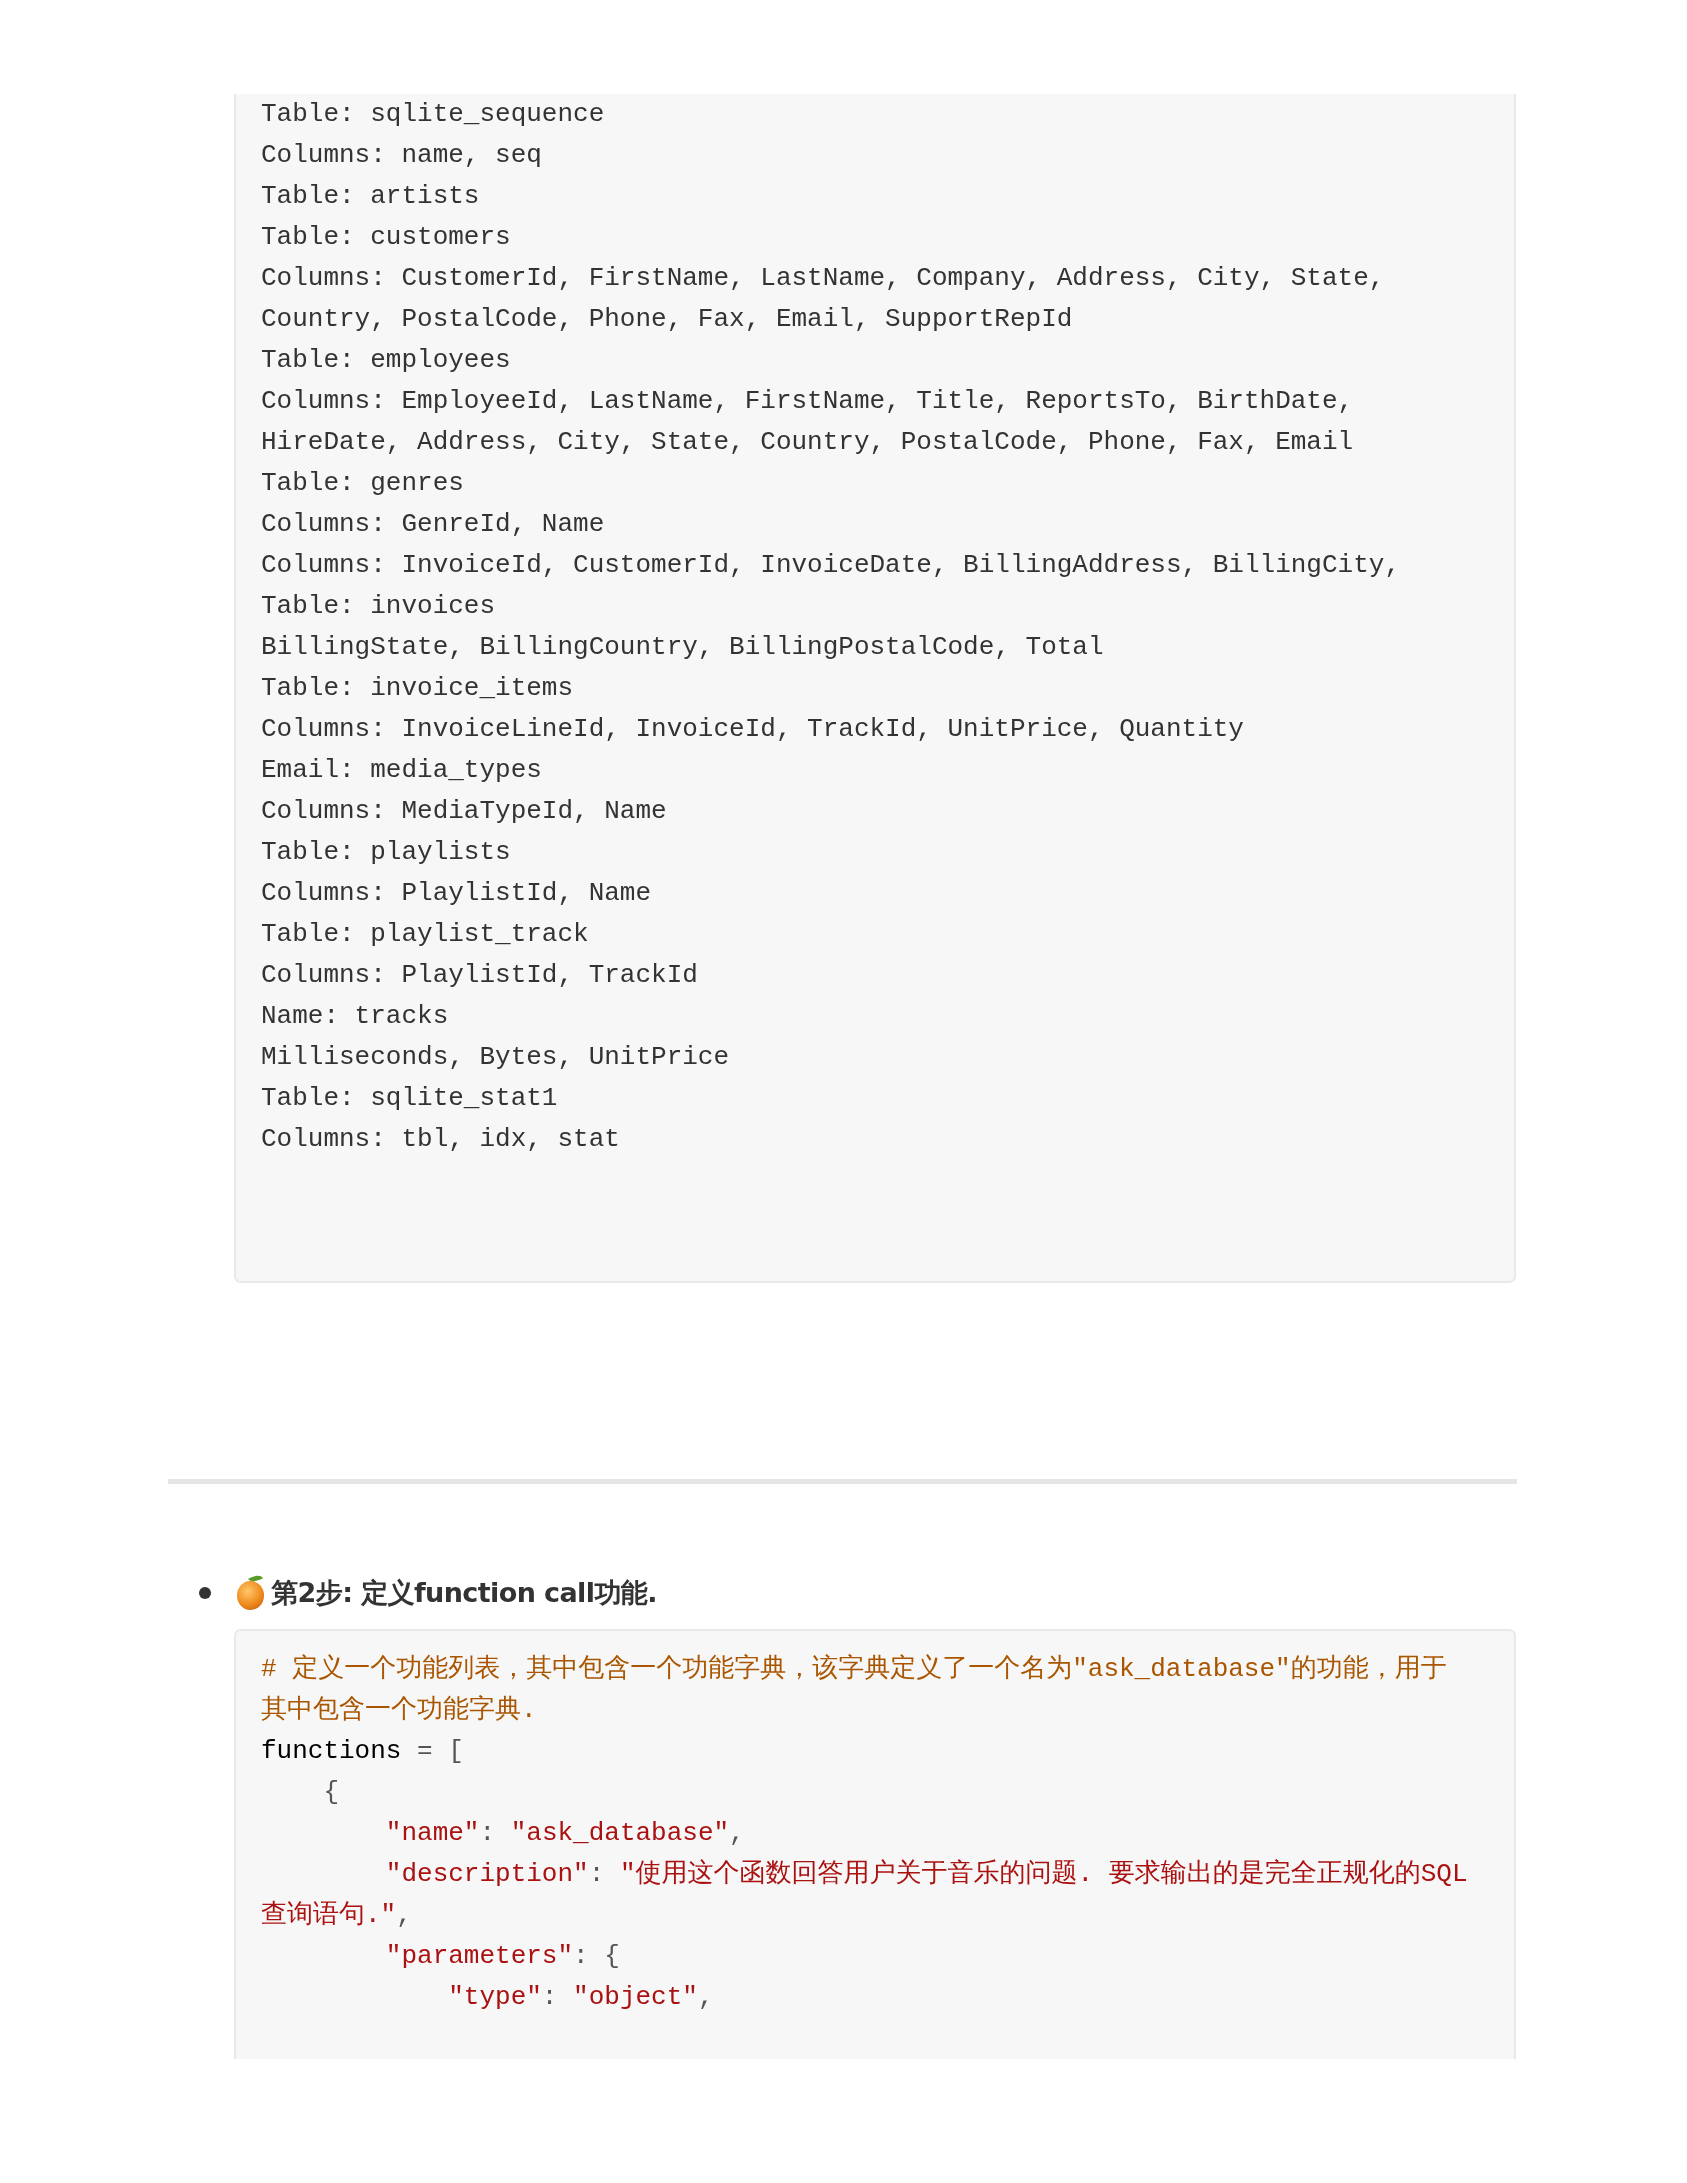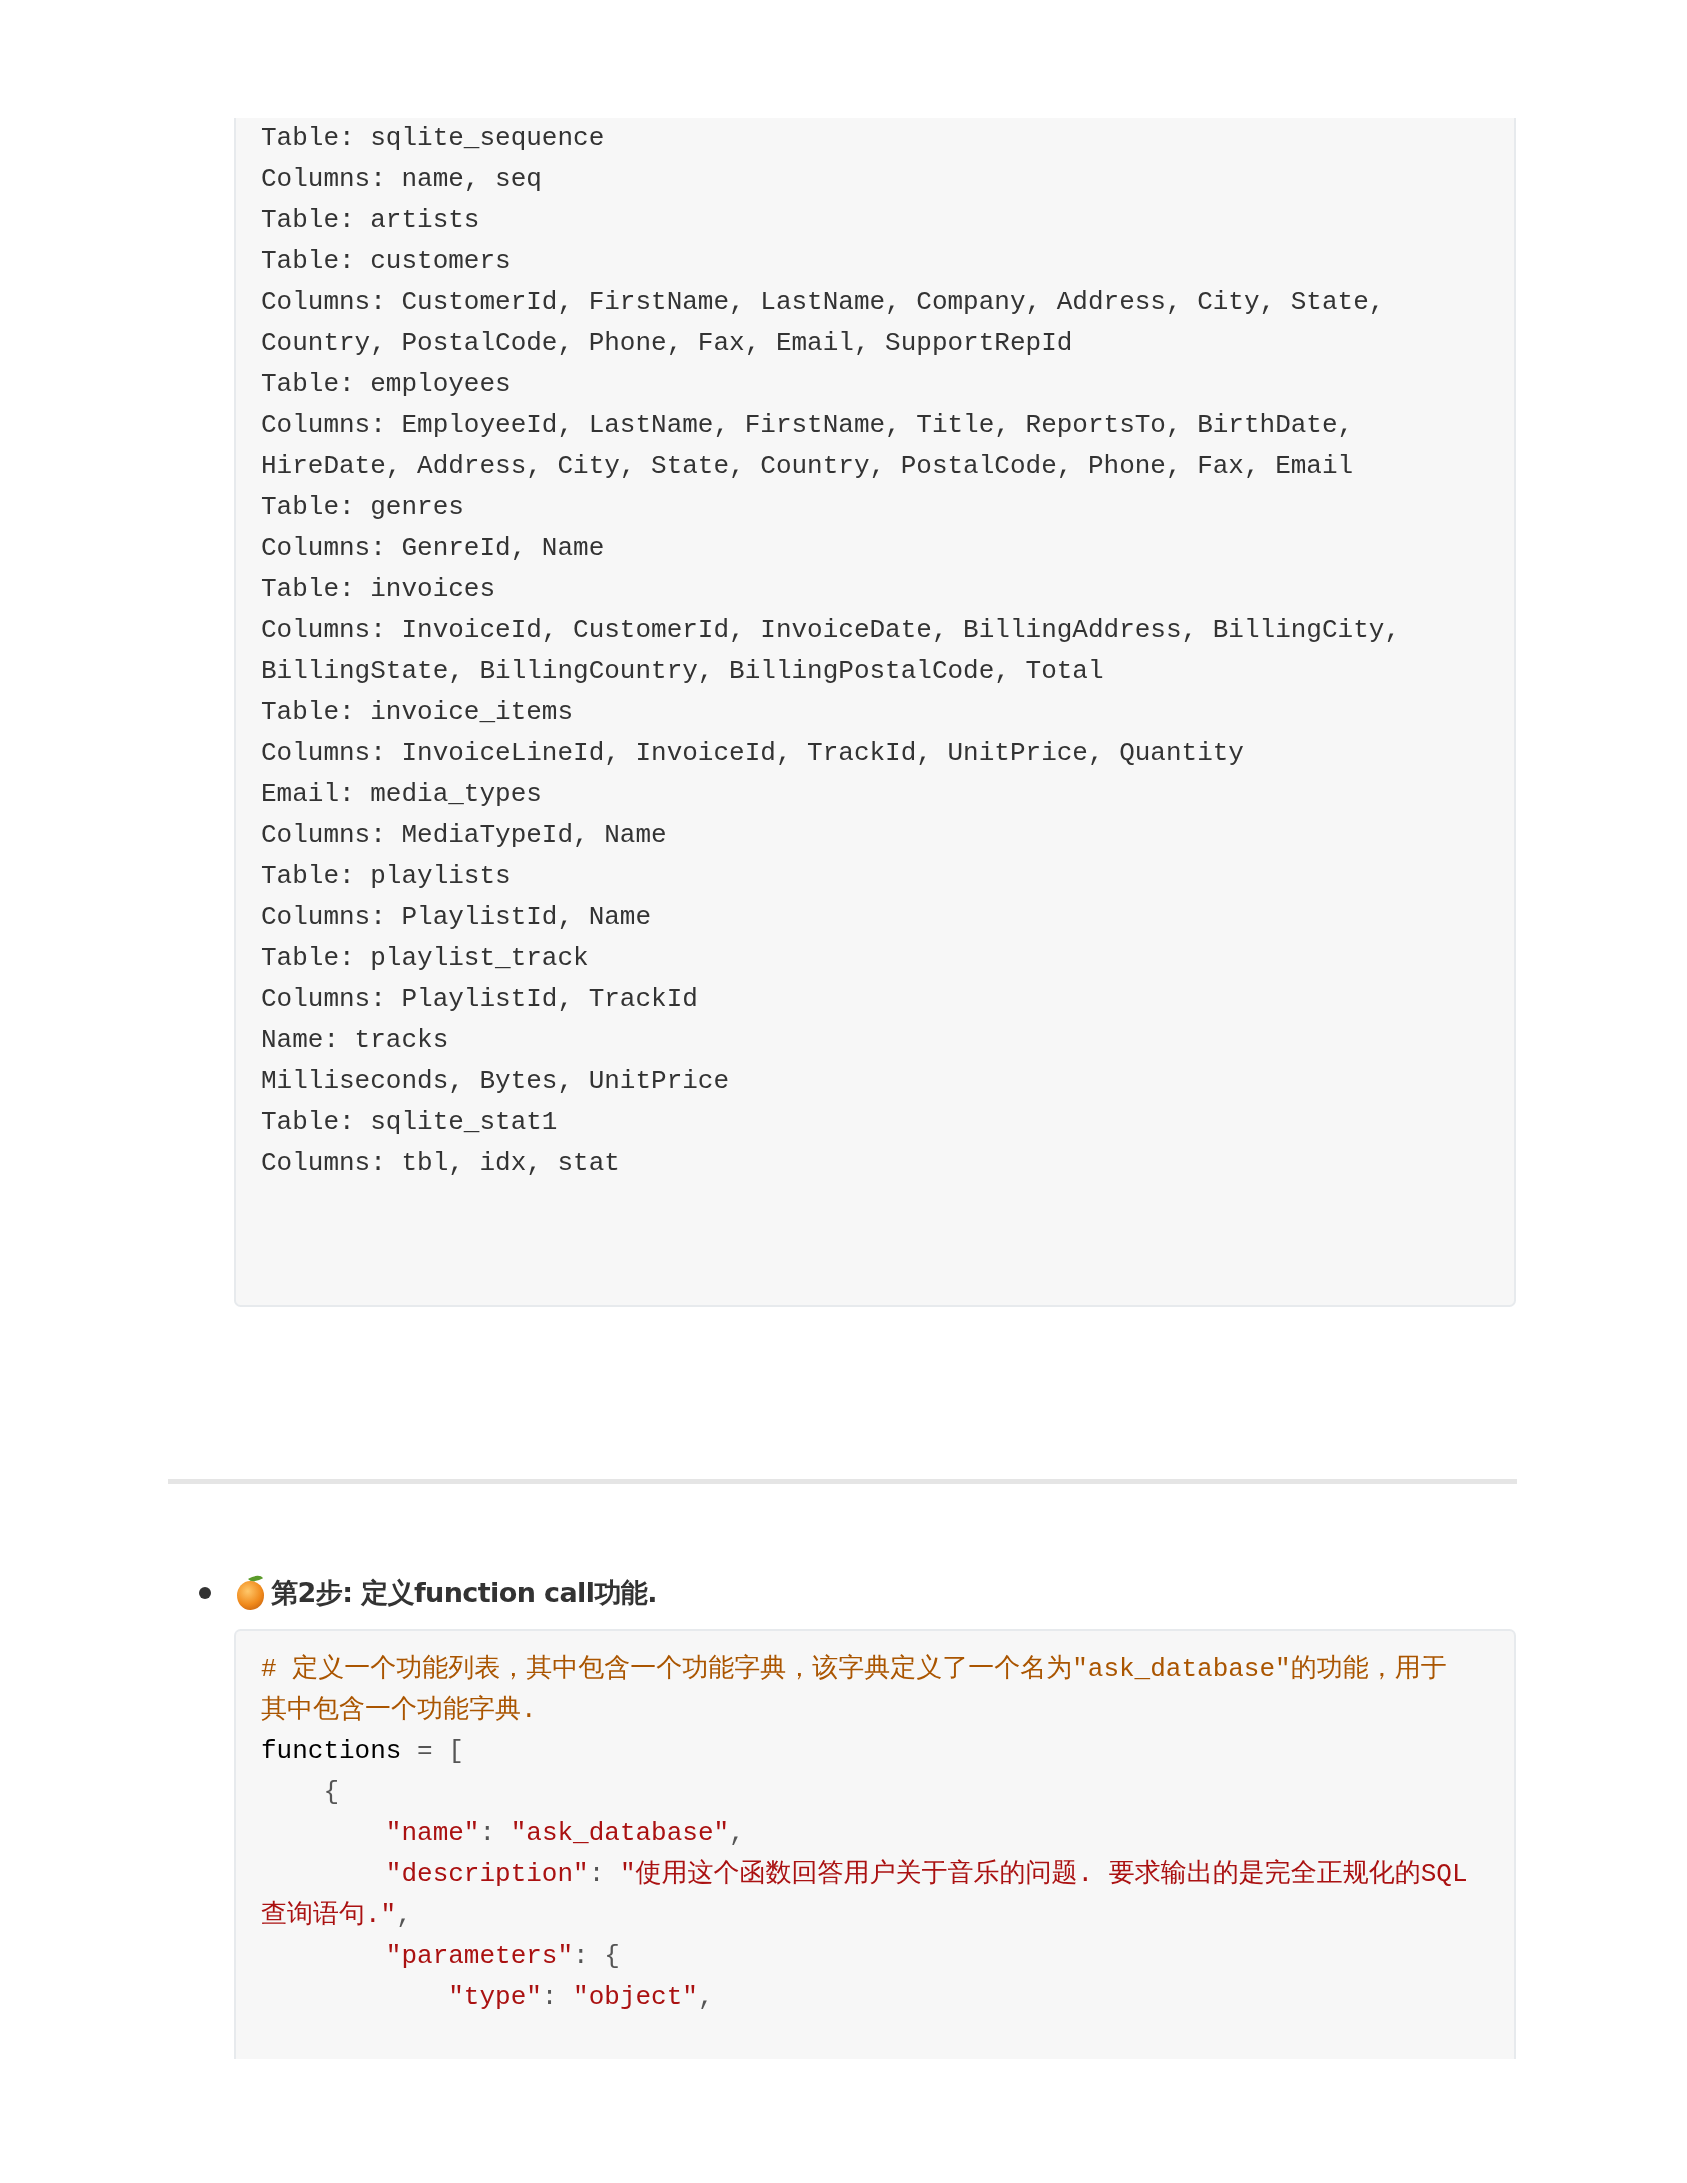--- a/index.html
+++ b/index.html
@@ -10,21 +10,21 @@
     width: 1282px;
     background: #f7f7f7;
     border: 2.8px solid #e7eaed;
     box-sizing: border-box;
     font-family: "Liberation Mono", "DejaVu Sans Mono", monospace;
     font-size: 26px;
     line-height: 41px;
     color: #333333;
   }
   .code-block.block-1 {
-    top: 118px;
+    top: 94px;
     height: 1189px;
     border-top: none;
     border-radius: 0 0 6.6px 6.6px;
     padding: 0 22px 0 25px;
     text-decoration: underline;
   }
   .code-block.block-2 {
     top: 1629px;
     height: 430px;
     border-bottom: none;
@@ -84,22 +84,22 @@
     <div class="line">Columns: name, seq</div>
     <div class="line">Table: artists</div>
     <div class="line">Table: customers</div>
     <div class="line">Columns: CustomerId, FirstName, LastName, Company, Address, City, State,</div>
     <div class="line">Country, PostalCode, Phone, Fax, Email, SupportRepId</div>
     <div class="line">Table: employees</div>
     <div class="line">Columns: EmployeeId, LastName, FirstName, Title, ReportsTo, BirthDate,</div>
     <div class="line">HireDate, Address, City, State, Country, PostalCode, Phone, Fax, Email</div>
     <div class="line">Table: genres</div>
     <div class="line">Columns: GenreId, Name</div>
+    <div class="line">Columns: InvoiceId, CustomerId, InvoiceDate, BillingAddress, BillingCity,</div>
     <div class="line">Table: invoices</div>
-    <div class="line">Columns: InvoiceId, CustomerId, InvoiceDate, BillingAddress, BillingCity,</div>
     <div class="line">BillingState, BillingCountry, BillingPostalCode, Total</div>
     <div class="line">Table: invoice_items</div>
     <div class="line">Columns: InvoiceLineId, InvoiceId, TrackId, UnitPrice, Quantity</div>
     <div class="line">Email: media_types</div>
     <div class="line">Columns: MediaTypeId, Name</div>
     <div class="line">Table: playlists</div>
     <div class="line">Columns: PlaylistId, Name</div>
     <div class="line">Table: playlist_track</div>
     <div class="line">Columns: PlaylistId, TrackId</div>
     <div class="line">Name: tracks</div>

